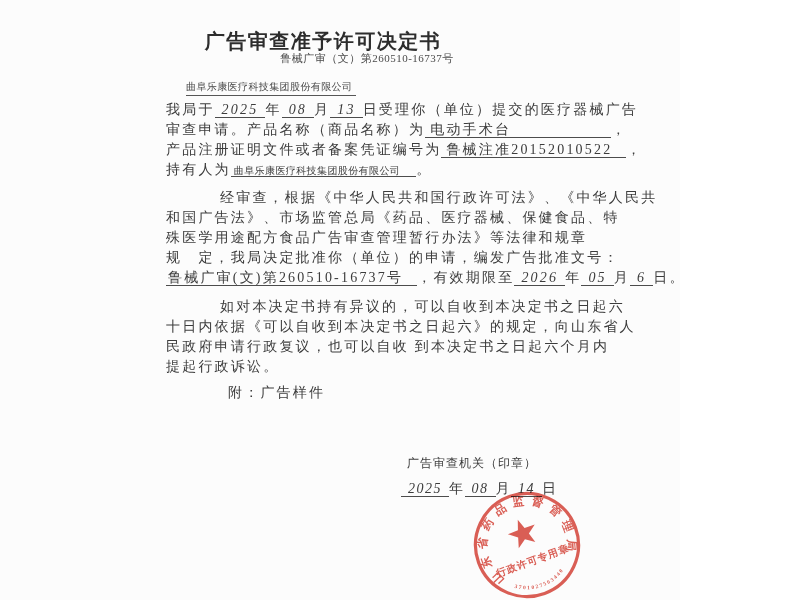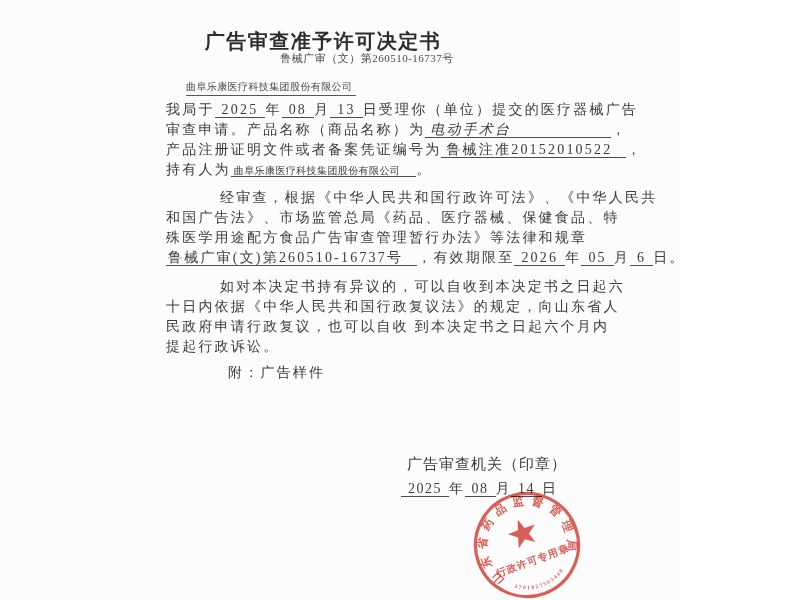--- a/index.html
+++ b/index.html
@@ -11,26 +11,26 @@
     font-size:11px;letter-spacing:.5px;color:#4a4a4a;transform:translateX(27px);}
   .applicant{position:absolute;top:80px;left:186px;font-size:10px;letter-spacing:.4px;
     border-bottom:1px solid #565656;padding:0 4px 1px 0;color:#474747;}
   .body{position:absolute;left:166px;top:100px;width:502px;font-size:14px;
     letter-spacing:2.2px;color:#3c3c3c;}
   .ln{height:20px;line-height:20px;white-space:nowrap;}
   .ind{padding-left:54px;}
   .ind2{padding-left:62px;}
   .mt1{margin-top:8px;}.mt2{margin-top:9px;}.mt3{margin-top:6px;}
   .u{border-bottom:1px solid #4c4c4c;padding:0 5px;}
-  .u.num{padding:0 7px;}
-  .u.wide{padding-right:100px;font-style:italic;}
+  .u.num{padding:0 7px;font-style:italic;}
+  .u.wide{padding-right:100px;}
   .u.sm{font-size:10px;letter-spacing:.4px;padding:0 16px 0 3px;}
   .u.tail{padding-right:14px;}
   .u.start{padding-left:2px;}
-  .issuer{position:absolute;left:407px;top:455px;font-size:15px;letter-spacing:1px;}
+  .issuer{position:absolute;left:407px;top:455px;font-size:12px;letter-spacing:1px;}
   .dateline{position:absolute;left:401px;top:480px;font-size:14px;
     letter-spacing:1.5px;white-space:nowrap;text-align:right;}
   .seal{position:absolute;left:460px;top:481px;mix-blend-mode:multiply;opacity:.88;}
   .seal text,.seal textPath{font-family:"Liberation Serif","DejaVu Serif",serif;font-weight:bold;}
 </style>
 </head>
 <body>
 
 <div class="page">
 
@@ -41,24 +41,25 @@
   <div class="body">
 
     <div class="ln"><span>我局于</span><span class="u num">2025</span><span>年</span><span class="u num">08</span><span>月</span><span class="u num">13</span><span>日受理你（单位）提交的医疗器械广告</span></div>
     <div class="ln"><span>审查申请。产品名称（商品名称）为</span><span class="u wide">电动手术台</span><span>，</span></div>
     <div class="ln"><span>产品注册证明文件或者备案凭证编号为</span><span class="u tail">鲁械注准20152010522</span><span>，</span></div>
     <div class="ln"><span>持有人为</span><span class="u sm">曲阜乐康医疗科技集团股份有限公司</span><span>。</span></div>
 
     <div class="ln ind mt1">经审查，根据《中华人民共和国行政许可法》、《中华人民共</div>
     <div class="ln">和国广告法》、市场监管总局《药品、医疗器械、保健食品、特</div>
     <div class="ln">殊医学用途配方食品广告审查管理暂行办法》等法律和规章</div>
+    <div class="ln">规　定，我局决定批准你（单位）的申请，编发广告批准文号：</div>
     <div class="ln"><span class="u tail start">鲁械广审(文)第260510-16737号</span><span>，有效期限至</span><span class="u num">2026</span><span>年</span><span class="u num">05</span><span>月</span><span class="u num">6</span><span>日。</span></div>
 
     <div class="ln ind mt2">如对本决定书持有异议的，可以自收到本决定书之日起六</div>
-    <div class="ln">十日内依据《中华人民共和国行政复议法》的规定，向山东省人</div>
+    <div class="ln">十日内依据《可以自收到本决定书之日起六》的规定，向山东省人</div>
     <div class="ln">民政府申请行政复议，也可以自收 到本决定书之日起六个月内</div>
     <div class="ln">提起行政诉讼。</div>
 
     <div class="ln ind2 mt3">附：广告样件</div>
   </div>
 
   <div class="issuer">广告审查机关（印章）</div>
 
   <div class="dateline"><span class="u num">2025</span><span>年</span><span class="u num">08</span><span>月</span><span class="u num">14</span><span>日</span></div>
 

